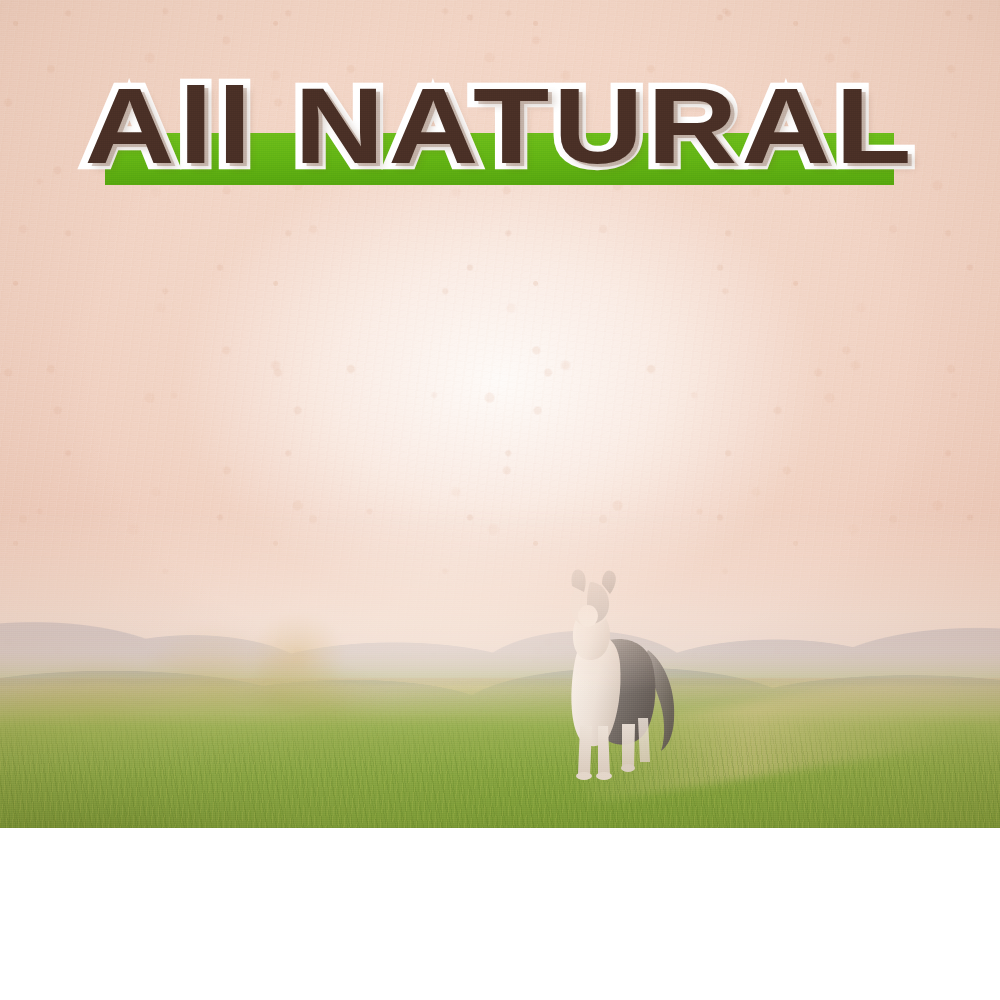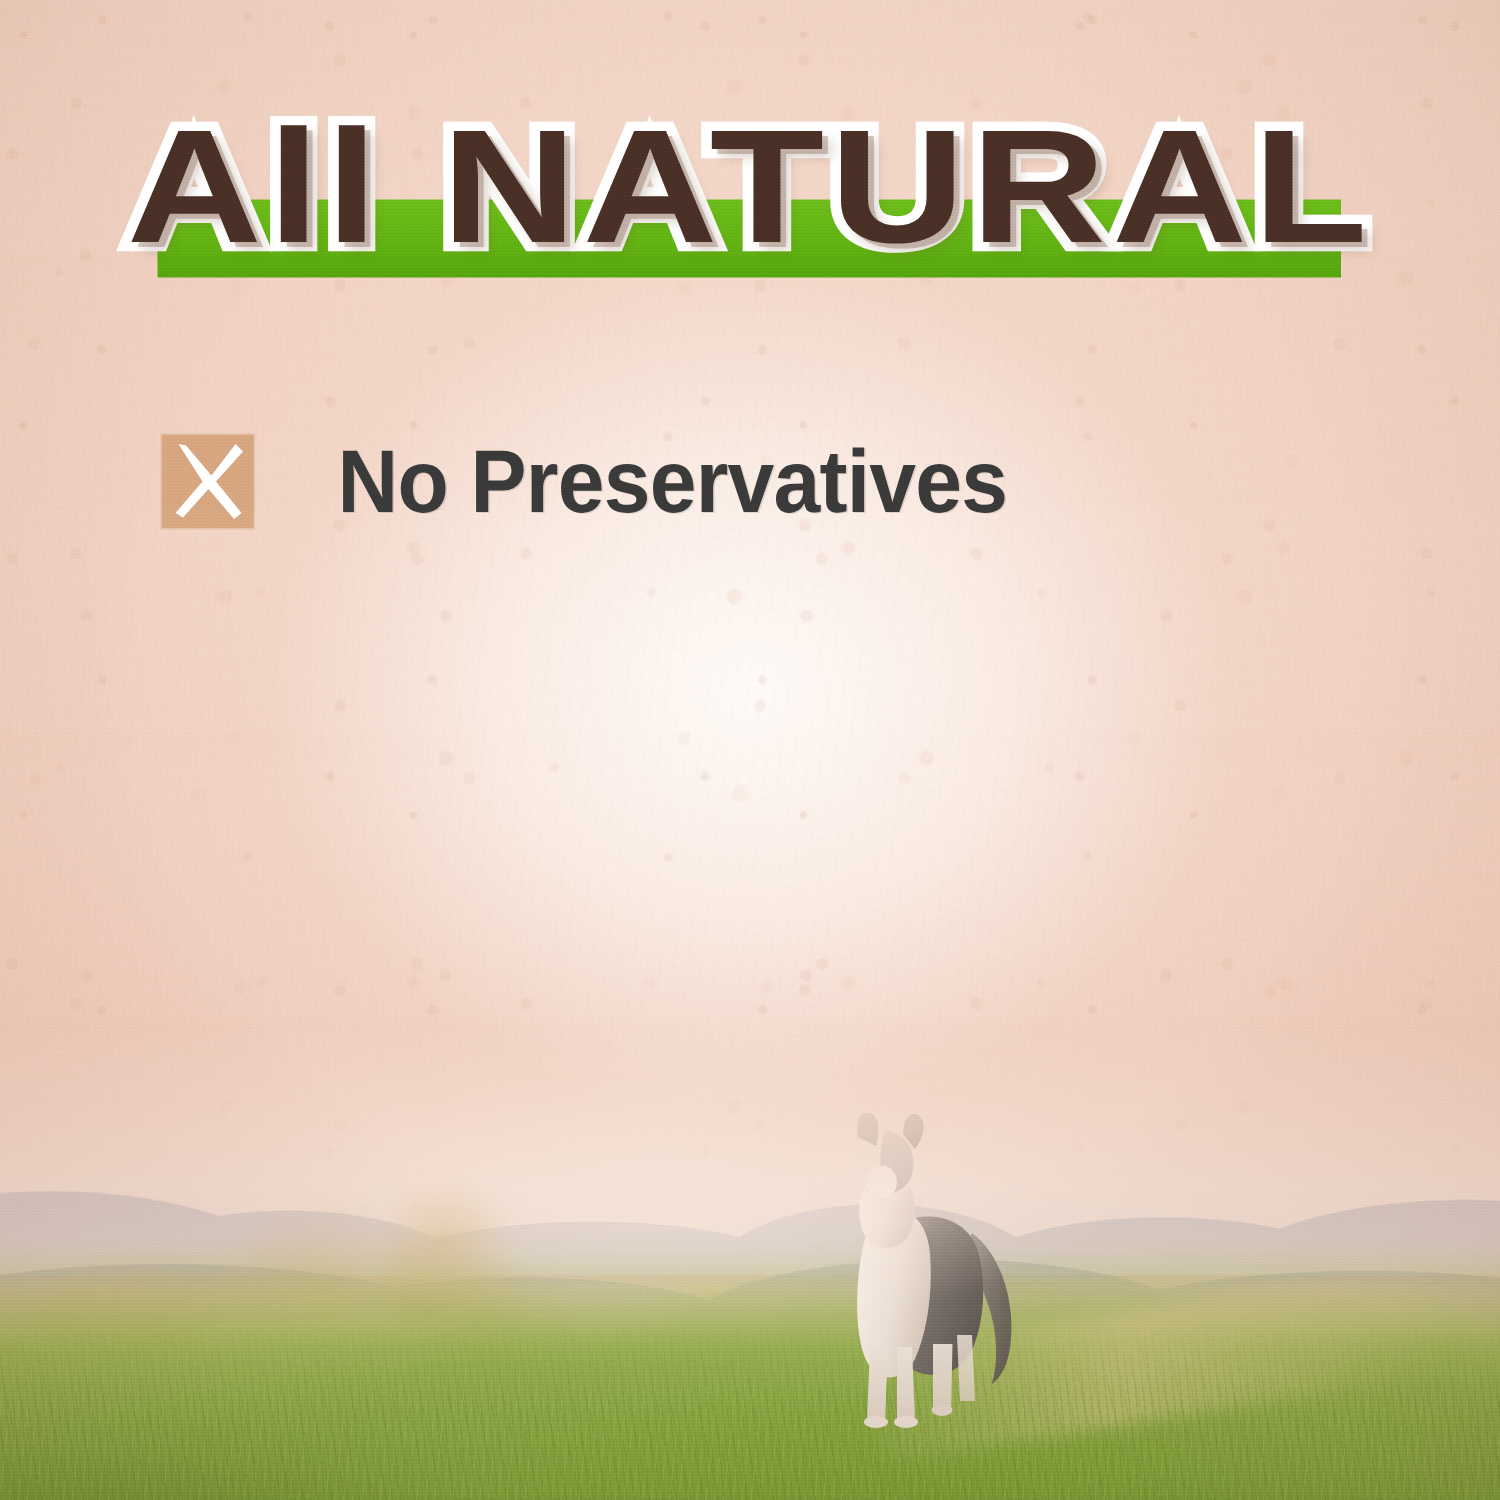--- a/index.html
+++ b/index.html
@@ -8,21 +8,21 @@
     padding: 0;
     background: #ffffff;
   }
   body {
     font-family: "Liberation Sans", sans-serif;
   }
 
   #poster {
     position: relative;
     width: 1000px;
-    height: 1000px;
+    height: 828px;
     overflow: hidden;
     background: #f0cfc0;
   }
 
   
   .bg-base {
     position: absolute;
     inset: 0;
     background:
       radial-gradient(ellipse 52% 46% at 50% 46%,
@@ -360,26 +360,18 @@
 
   <div class="bg-vignette"></div>
 
   <div class="banner"></div>
   <div class="headline">All NATURAL</div>
 
   <div class="features">
 
 
 
-    <div class="feature-row">
-      <div class="xbox">
-        <svg viewBox="0 0 61 62" xmlns="http://www.w3.org/2000/svg">
-          <path d="M11 6 L16 7 L33 27 L49 6 L54 11 L36 31 L53 52 L48 56 L31 36 L14 55 L9 52 L27 31 Z" fill="#ffffff"></path>
-        </svg>
-      </div>
-      <div class="feature-label">No Preservatives</div>
-    </div>
 
 
   </div>
 
   <div class="grain"></div>
 </div>
 
 </body></html>

